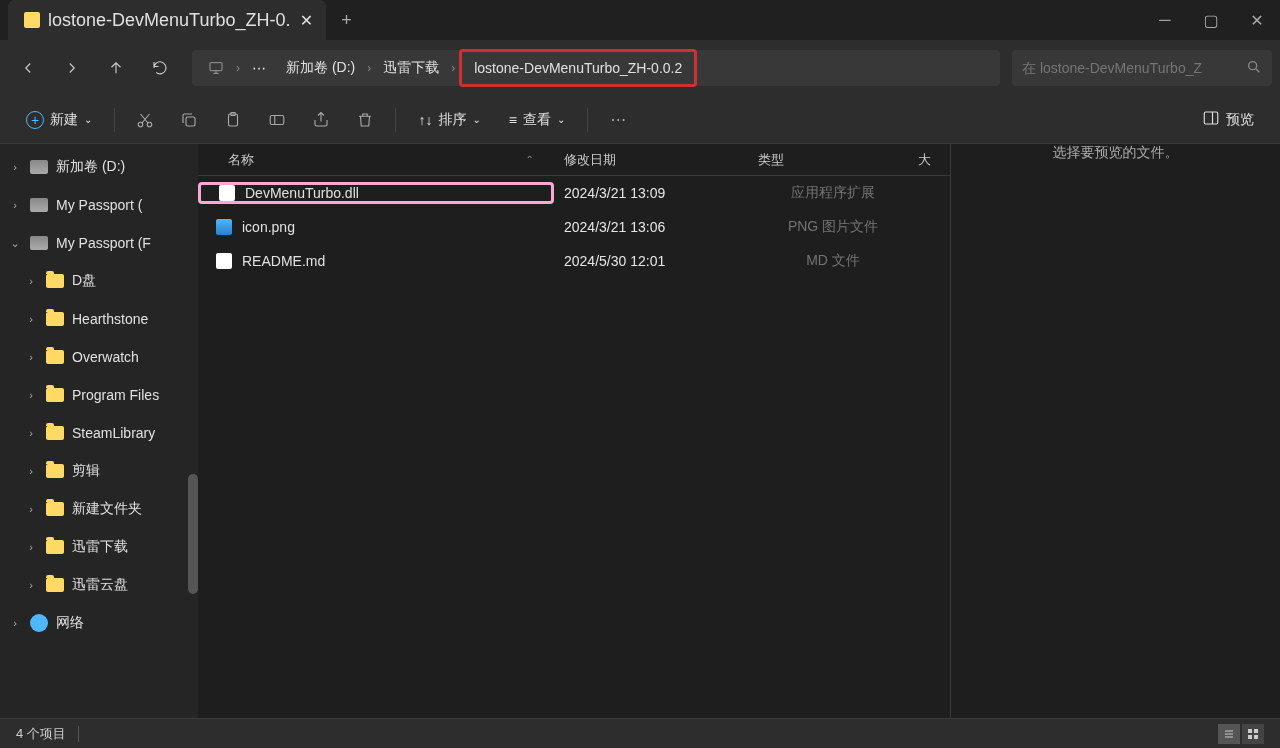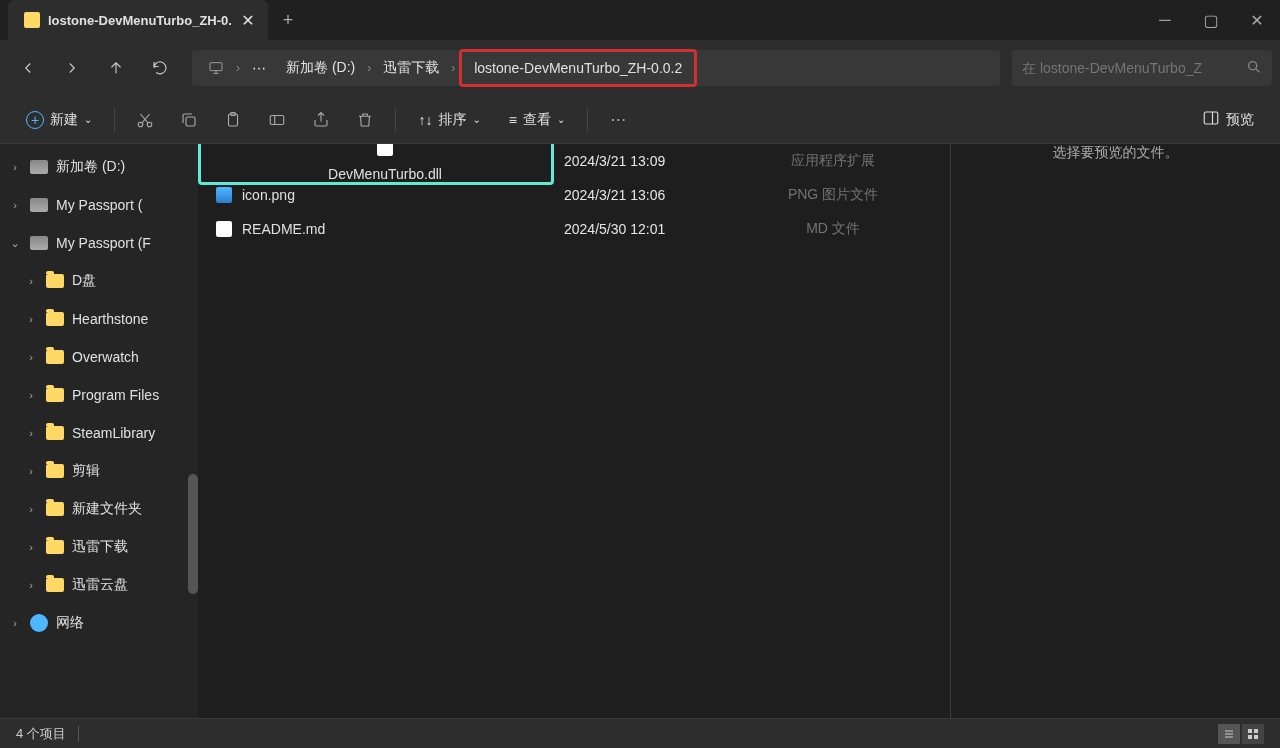--- a/index.html
+++ b/index.html
@@ -1,21 +1,21 @@
 <!DOCTYPE html>
 <html><head>
 <meta charset="utf-8">
 <style>
 * { margin: 0; padding: 0; box-sizing: border-box; font-family: "Segoe UI", "Microsoft YaHei", sans-serif; }
 body { background: #1a1a1a; color: #e0e0e0; width: 1280px; height: 748px; overflow: hidden; display: flex; flex-direction: column; }
 
 .titlebar { height: 40px; background: #202020; display: flex; align-items: center; }
 .tab { display: flex; align-items: center; height: 40px; background: #2d2d2d; padding: 0 12px 0 16px; border-radius: 6px 6px 0 0; margin-left: 8px; min-width: 260px; }
 .tab-icon { width: 16px; height: 16px; background: #ffd866; border-radius: 2px; margin-right: 8px; }
-.tab-title { font-size: 13px; flex: 1; white-space: nowrap; overflow: hidden; font-weight: bold; }
+.tab-title { font-size: 18px; flex: 1; white-space: nowrap; overflow: hidden; }
 .tab-close { width: 16px; height: 16px; display: flex; align-items: center; justify-content: center; margin-left: 8px; cursor: pointer; }
 .new-tab { width: 40px; height: 40px; display: flex; align-items: center; justify-content: center; cursor: pointer; font-size: 18px; color: #aaa; }
 .window-controls { margin-left: auto; display: flex; }
 .win-btn { width: 46px; height: 40px; display: flex; align-items: center; justify-content: center; cursor: pointer; color: #aaa; }
 
 .navbar { height: 56px; background: #2d2d2d; display: flex; align-items: center; padding: 0 8px; gap: 4px; }
 .nav-btn { width: 40px; height: 40px; display: flex; align-items: center; justify-content: center; cursor: pointer; border-radius: 4px; }
 .nav-btn svg { stroke: #ccc; fill: none; stroke-width: 1.5; }
 .breadcrumb { flex: 1; display: flex; align-items: center; background: #383838; border-radius: 4px; height: 36px; padding: 0 8px; margin: 0 8px; gap: 4px; }
 .bc-item { display: flex; align-items: center; padding: 4px 8px; font-size: 14px; white-space: nowrap; cursor: pointer; }
@@ -48,21 +48,21 @@
 .col-type { width: 160px; padding-left: 10px; }
 .col-size { flex: 1; padding-left: 10px; }
 .sort-ind { font-size: 10px; margin-left: auto; margin-right: 20px; color: #888; }
 .file-list { flex: 1; overflow-y: auto; }
 .file-row { display: flex; height: 34px; align-items: center; font-size: 14px; cursor: pointer; }
 .fn-cell { width: 356px; padding-left: 18px; display: flex; align-items: center; gap: 10px; }
 .fd-cell { width: 194px; padding-left: 10px; color: #e5e5e5; }
 .ft-cell { width: 160px; padding-left: 10px; color: #737373; text-align: center; }
 .file-ic { width: 16px; height: 16px; background: #fff; border-radius: 2px; position: relative; }
 .file-ic.png { background: linear-gradient(#4db8ff, #2a7fcc); }
-.hl-file { border: 3px solid #5eead4; border-radius: 4px; flex-direction: column; }
+.hl-file { border: 3px solid #f9a8d4; border-radius: 4px; }
 
 .preview { width: 330px; background: #1e1e1e; border-left: 1px solid #3a3a3a; display: flex; align-items: flex-start; justify-content: center; color: #aaa; font-size: 14px; }
 
 .statusbar { height: 30px; background: #2d2d2d; display: flex; align-items: center; padding: 8px 16px; font-size: 13px; color: #ccc; border-top: 1px solid #3a3a3a; }
 .status-sep { width: 1px; height: 16px; background: #555; margin: 0 12px; }
 .view-toggles { margin-left: auto; display: flex; gap: 2px; }
 .vt-btn { width: 22px; height: 20px; background: #444; cursor: pointer; display: flex; align-items: center; justify-content: center; }
 .vt-btn.active { background: #555; }
 
 .scrollbar-stub { position: absolute; right: 0; width: 10px; background: #555; border-radius: 5px; }
@@ -258,20 +258,29 @@
         <span class="folder-icon"></span>
         <span>迅雷云盘</span>
       </div>
       <div class="tree-item">
         <span class="chevron">›</span>
         <span class="net-icon"></span>
         <span>网络</span>
       </div>
     </div>
   <div class="content">
+    <div class="col-headers">
+      <div class="col-name">
+          <span>名称</span>
+          <span class="sort-ind">⌃</span>
+        </div>
+      <div class="col-date">修改日期</div>
+      <div class="col-type">类型</div>
+      <div class="col-size">大</div>
+    </div>
     <div class="file-list" id="file-list">
         <div class="file-row">
           <div class="fn-cell hl-file">
             <span class="file-ic"></span>
             <span>DevMenuTurbo.dll</span>
           </div>
           <div class="fd-cell">2024/3/21 13:09</div>
           <div class="ft-cell">应用程序扩展</div>
         </div>
         <div class="file-row">

